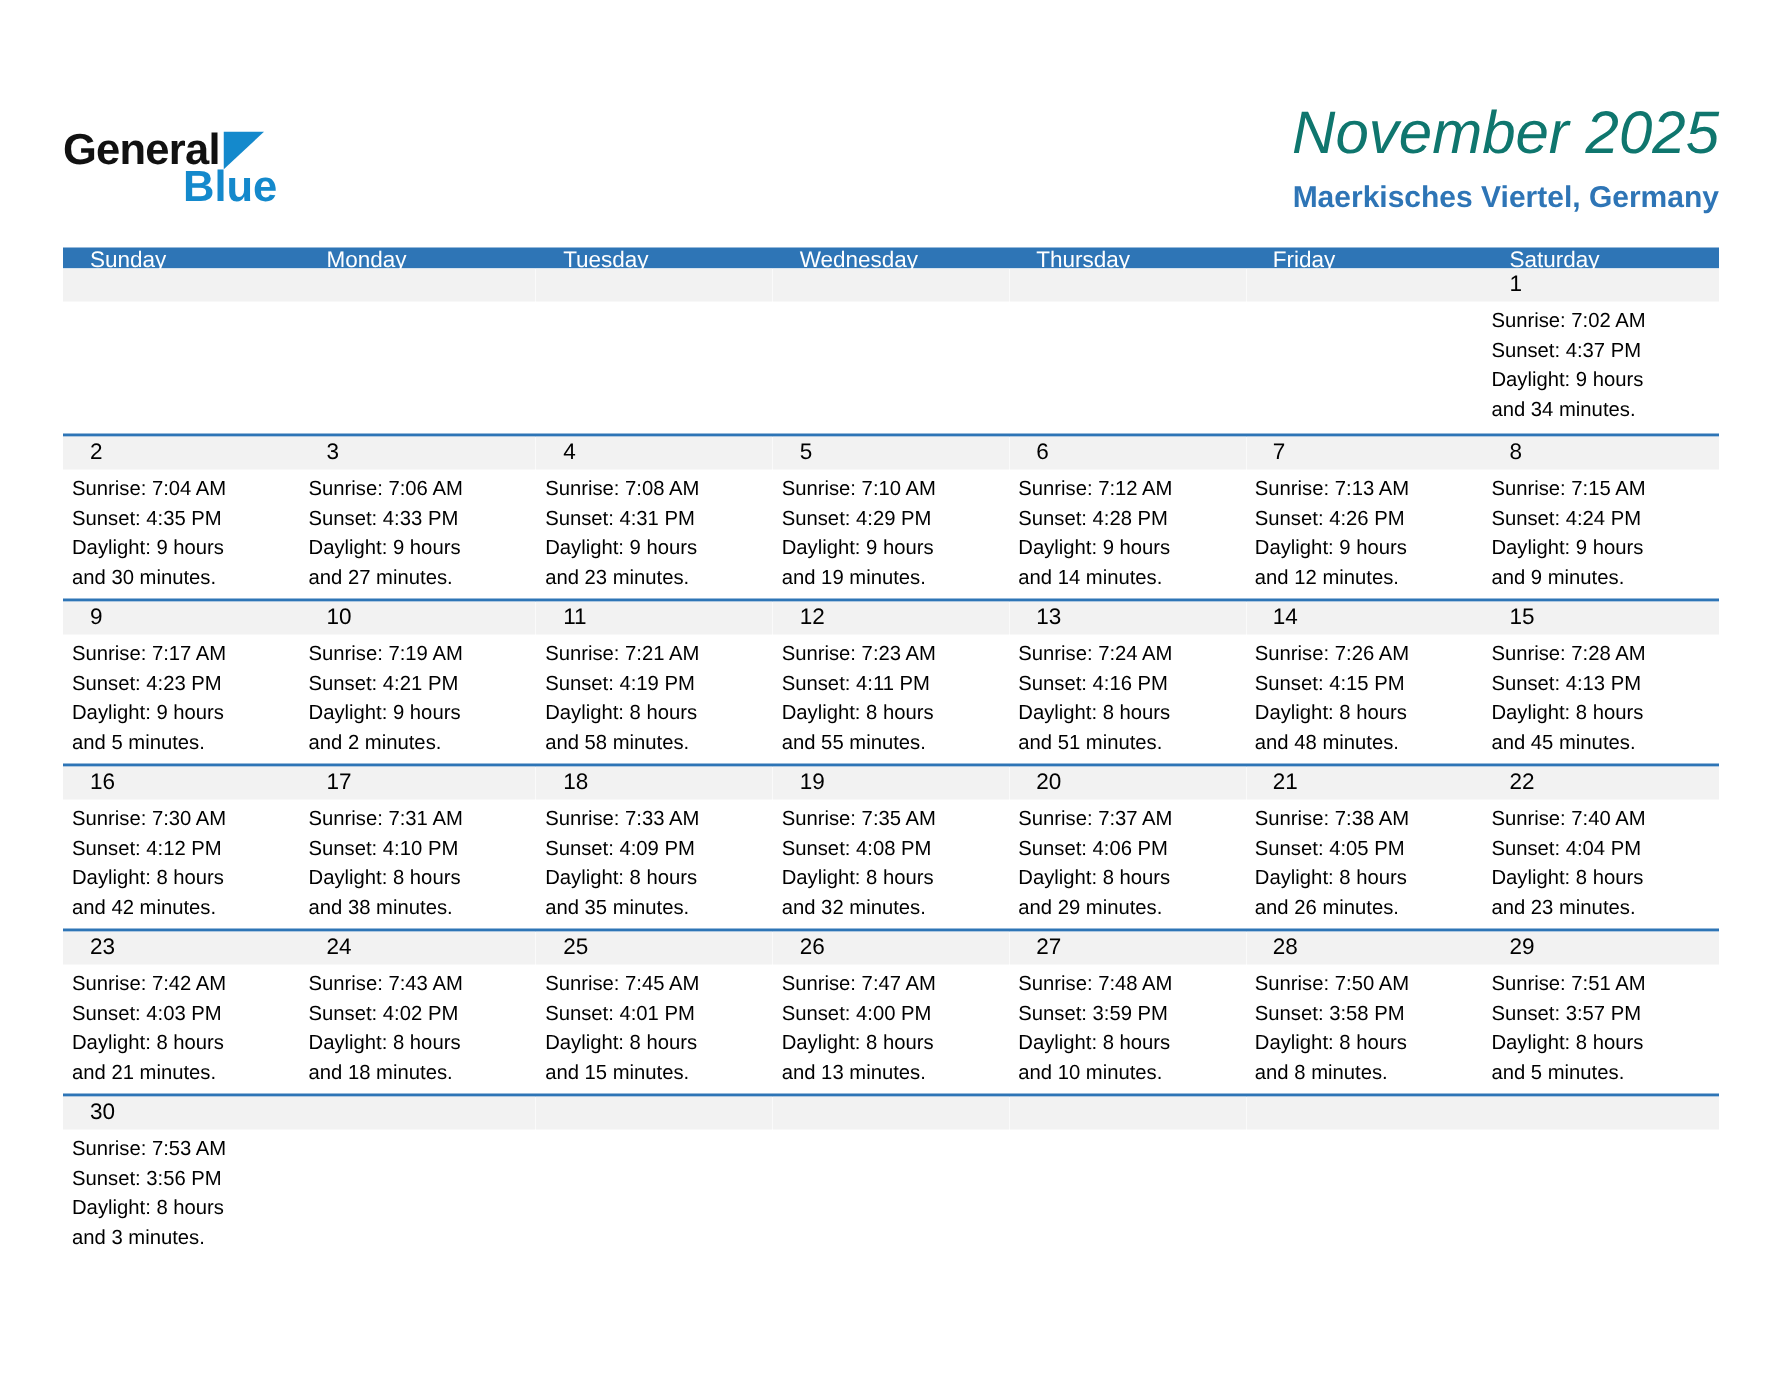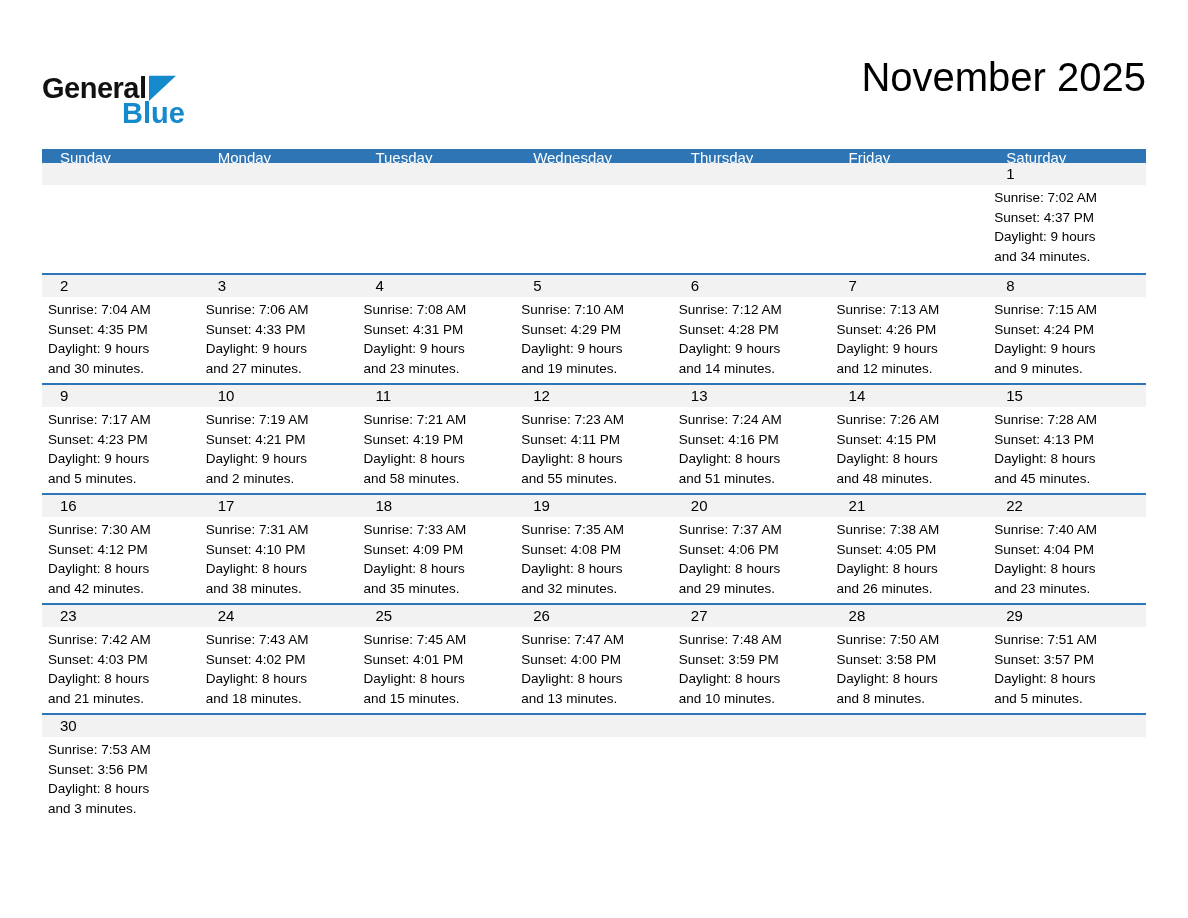--- a/index.html
+++ b/index.html
@@ -4,21 +4,21 @@
 <style>
   * { margin: 0; padding: 0; box-sizing: border-box; }
   html, body { background: #ffffff; }
   body {
     width: 1188px;
     height: 918px;
     font-family: "Liberation Sans", sans-serif;
     color: #000;
     overflow: hidden;
   }
-  .page { padding: 4px 42px; }
+  .page { padding: 16px 42px; }
 
   
   .top {
     display: flex;
     justify-content: space-between;
     align-items: flex-start;
     padding-top: 50px;
   }
   .logo { padding-top: 20px; }
   .logo-line1 { display: flex; align-items: flex-start; }
@@ -32,21 +32,21 @@
   .logo-triangle { width: 27px; height: 27px; margin-left: 2px; fill: var(--logo-blue); }
   .logo-blue {
     font-size: 29px;
     font-weight: bold;
     color: var(--logo-blue);
     line-height: 1;
     margin-left: 80px;
     margin-top: -4px;
   }
   .title-block { text-align: right; }
-  .month-title { font-size: 40px; color: #000000; line-height: 1.15; }
+  .month-title { font-size: 40px; color: #0f766e; line-height: 1.15; font-style: italic; }
   .location {
     font-size: 20px;
     font-weight: bold;
     color: var(--accent-blue);
     margin-top: 9px;
   }
 
   
   .calendar { margin-top: 21px; }
   .day-names {
@@ -91,20 +91,21 @@
         <span class="logo-general">General</span>
         <svg class="logo-triangle" viewBox="0 0 30 30" aria-hidden="true">
           <polygon points="0,2 30,2 0,30"></polygon>
         </svg>
       </div>
       <div class="logo-blue">Blue</div>
     </div>
 
     <div class="title-block">
       <div class="month-title">November 2025</div>
+      <div class="location">Maerkisches Viertel, Germany</div>
     </div>
   </div>
 
   <div class="calendar">
     <div class="day-names">
         <div class="day-name">Sunday</div>
         <div class="day-name">Monday</div>
         <div class="day-name">Tuesday</div>
         <div class="day-name">Wednesday</div>
         <div class="day-name">Thursday</div>

